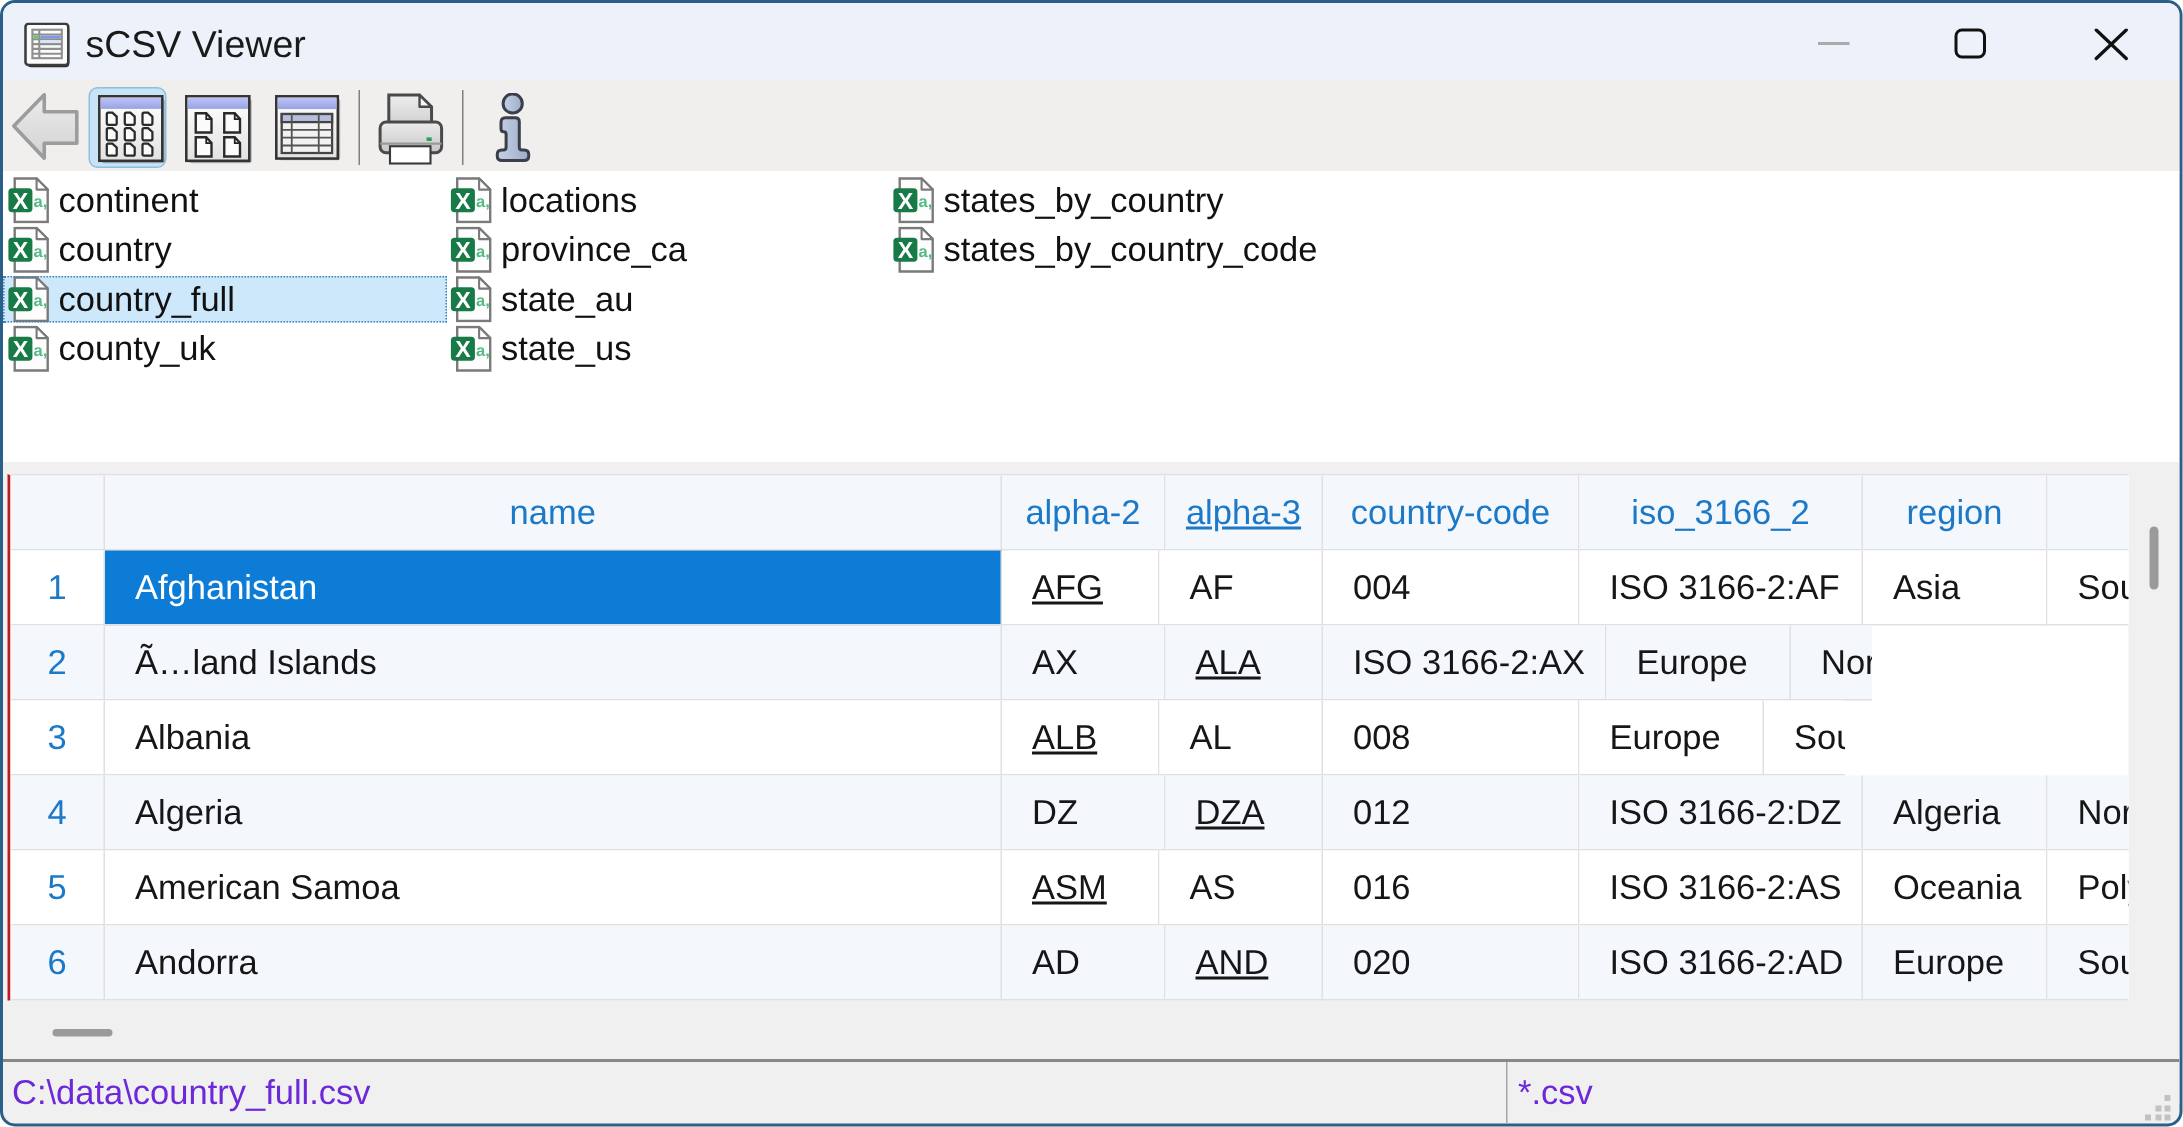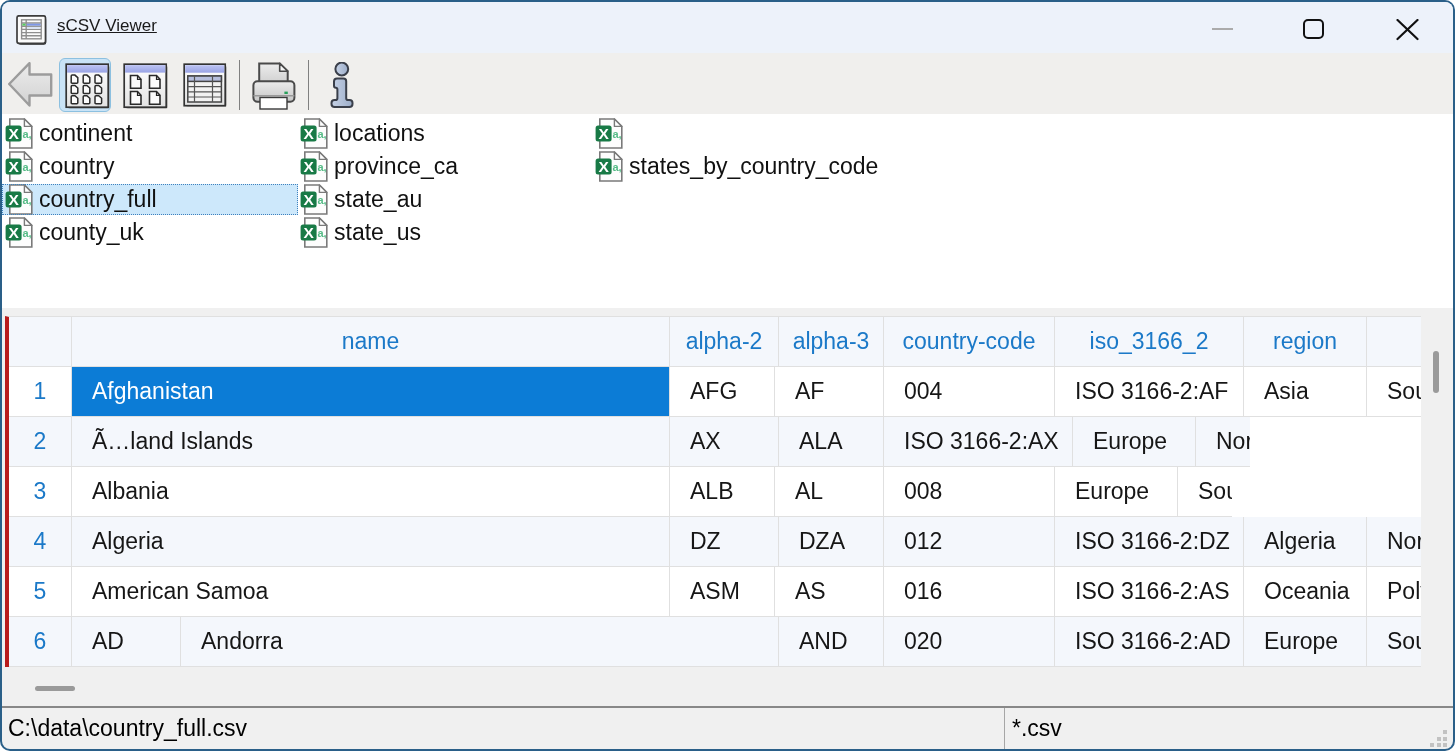--- a/index.html
+++ b/index.html
@@ -2,53 +2,53 @@
 <html><head>
 <meta charset="utf-8">
 <style>
 * { margin:0; padding:0; box-sizing:border-box; }
 html,body { width:1455px; height:751px; overflow:hidden; background:#fff; }
 body { font-family:"Liberation Sans", sans-serif; }
 .win { position:absolute; left:0; top:0; width:1455px; height:751px; background:#2a5f88; border-radius:10px; }
 .inner { position:absolute; left:2px; top:2px; width:1451px; height:747px; border-radius:8px; overflow:hidden; background:#f0f0f0; }
 
 .titlebar { position:absolute; left:0; top:0; width:100%; height:51px; background:#edf2fa; }
-.apptitle { position:absolute; left:55px; top:14px; font-size:17px; color:#1a1a1a;text-decoration:underline; }
+.apptitle { position:absolute; left:55px; top:14px; font-size:25px; color:#1a1a1a; }
 .minbtn { position:absolute; left:1210px; top:26px; width:21px; height:2px; background:#ababab; }
 .maxbtn { position:absolute; left:1301px; top:17px; width:21px; height:20px; border:2px solid #111; border-radius:5px; }
 
 .toolbar { position:absolute; left:0; top:51px; width:100%; height:63px; background:#f0efed; border-bottom:1px solid #9a9a9a; }
 .tbsep { position:absolute; top:7px; width:1px; height:50px; background:#808080; }
 .selbtn { position:absolute; left:57px; top:5px; width:52px; height:54px; background:#c9e3f6; border:1px solid #8cc0e0; border-radius:6px; }
 
 .filelist { position:absolute; left:0; top:112px; width:100%; height:196px; background:#fff; border-bottom:2px solid #7d7d7d; }
 .fitem { position:absolute; height:31px; display:flex; align-items:center; font-size:23px; color:#111; }
 .fitem svg { margin-left:3px; flex:none; }
 .fitem .lbl { margin-left:6px; white-space:nowrap; }
 .fitem.sel { background:#cde8fb; outline:1px dotted #3f81bd; outline-offset:-1px; }
 
 .lower { position:absolute; left:0; top:306px; width:100%; height:398px; background:#f0f0f0; }
-.grid { position:absolute; left:3px; top:8px; background:#fff; border-top:1px solid #e0e0e0; border-left:4px solid #b91c1c; }
+.grid { position:absolute; left:3px; top:8px; background:#fff; border-top:1px solid #e0e0e0; border-left:2px solid #b91c1c; }
 .row { display:flex; height:50px; }
 .cell { border-right:1px solid #e0e0e0; border-bottom:1px solid #e0e0e0; font-size:23px; color:#161616; display:flex; align-items:center; padding-left:20px; overflow:hidden; white-space:nowrap; flex:none; background:#fff; }
 .hdr .cell { color:#1b79c8; justify-content:center; padding-left:0; }
 .rn { width:63px; justify-content:center; padding-left:0; color:#1b79c8; }
 .c-name { width:598px; }
 .c-a2 { width:109px; }
-.c-a3 { width:105px; }
+.c-a3 { width:105px;text-decoration:underline; }
 .c-cc { width:171px; }
 .c-iso { width:189px; }
 .c-reg { width:123px; }
 .c-sub { width:54px; border-right:none; }
 .even .cell { background:#f4f7fc; }
 .sel-cell { background:#0c7cd6 !important; color:#fff !important; }
 .vthumb { position:absolute; left:1431px; top:43px; width:6px; height:42px; background:#9a9a9a; border-radius:3px; }
 .hthumb { position:absolute; left:33px; top:378px; width:40px; height:5px; background:#9a9a9a; border-radius:2.5px; }
 
-.statusbar { position:absolute; left:0; top:704px; width:100%; height:30px; background:#f0f0f0; border-top:2px solid #888; font-size:23px; color:#000000;padding-left:32px; }
+.statusbar { position:absolute; left:0; top:704px; width:100%; height:30px; background:#f0f0f0; border-top:2px solid #888; font-size:23px; color:#6d28d9;padding-left:32px; }
 .statusbar .path { position:absolute; left:6px; top:7px; }
 .statusbar .sep2 { position:absolute; left:1002px; top:0; width:1px; height:41px; background:#a6a6a6; }
 .statusbar .filt { position:absolute; left:1010px; top:7px; }
 .grip i { position:absolute; width:4px; height:4px; background:#c2c2c2; }
 </style>
 </head>
 <body>
 <div class="win">
  <div class="inner">
   <div class="titlebar">
@@ -262,20 +262,21 @@
           <span class="lbl">state_us</span>
         </div>
         <div class="fitem " style="left:590px;top:4px;">
           <svg width="28" height="31" viewBox="0 0 28 31">
  <path d="M4.8,1 L19.4,1 L26.8,8.4 L26.8,30 L4.8,30 Z" fill="#fdfdfd" stroke="#7a7a7a" stroke-width="1.6"></path>
  <path d="M19.4,1 L19.4,8.4 L26.8,8.4 Z" fill="#fff" stroke="#7a7a7a" stroke-width="1.4" stroke-linejoin="round"></path>
  <rect x="0.6" y="7.5" width="16" height="16" rx="2.5" fill="#187a46"></rect>
  <text x="8.6" y="21.3" font-size="15.5" font-weight="bold" fill="#fff" text-anchor="middle" font-family="Liberation Sans">X</text>
  <text x="17.4" y="20" font-size="11" font-weight="bold" fill="#55bb86" font-family="Liberation Sans">a,</text>
 </svg>
+          <span class="lbl">states_by_country</span>
         </div>
         <div class="fitem " style="left:590px;top:37px;">
           <svg width="28" height="31" viewBox="0 0 28 31">
  <path d="M4.8,1 L19.4,1 L26.8,8.4 L26.8,30 L4.8,30 Z" fill="#fdfdfd" stroke="#7a7a7a" stroke-width="1.6"></path>
  <path d="M19.4,1 L19.4,8.4 L26.8,8.4 Z" fill="#fff" stroke="#7a7a7a" stroke-width="1.4" stroke-linejoin="round"></path>
  <rect x="0.6" y="7.5" width="16" height="16" rx="2.5" fill="#187a46"></rect>
  <text x="8.6" y="21.3" font-size="15.5" font-weight="bold" fill="#fff" text-anchor="middle" font-family="Liberation Sans">X</text>
  <text x="17.4" y="20" font-size="11" font-weight="bold" fill="#55bb86" font-family="Liberation Sans">a,</text>
 </svg>
           <span class="lbl">states_by_country_code</span>
@@ -336,22 +337,22 @@
             <div class="cell c-name">American Samoa</div>
             <div class="cell c-a3">ASM</div>
             <div class="cell c-a2">AS</div>
             <div class="cell c-cc">016</div>
             <div class="cell c-iso">ISO 3166-2:AS</div>
             <div class="cell c-reg">Oceania</div>
             <div class="cell c-sub">Polynesia</div>
           </div>
           <div class="row even">
             <div class="cell rn">6</div>
+            <div class="cell c-name">Andorra</div>
             <div class="cell c-a2">AD</div>
-            <div class="cell c-name">Andorra</div>
             <div class="cell c-a3">AND</div>
             <div class="cell c-cc">020</div>
             <div class="cell c-iso">ISO 3166-2:AD</div>
             <div class="cell c-reg">Europe</div>
             <div class="cell c-sub">Southern Europe</div>
           </div>
         </div>
     <div class="vthumb"></div>
     <div class="hthumb"></div>
   </div>

